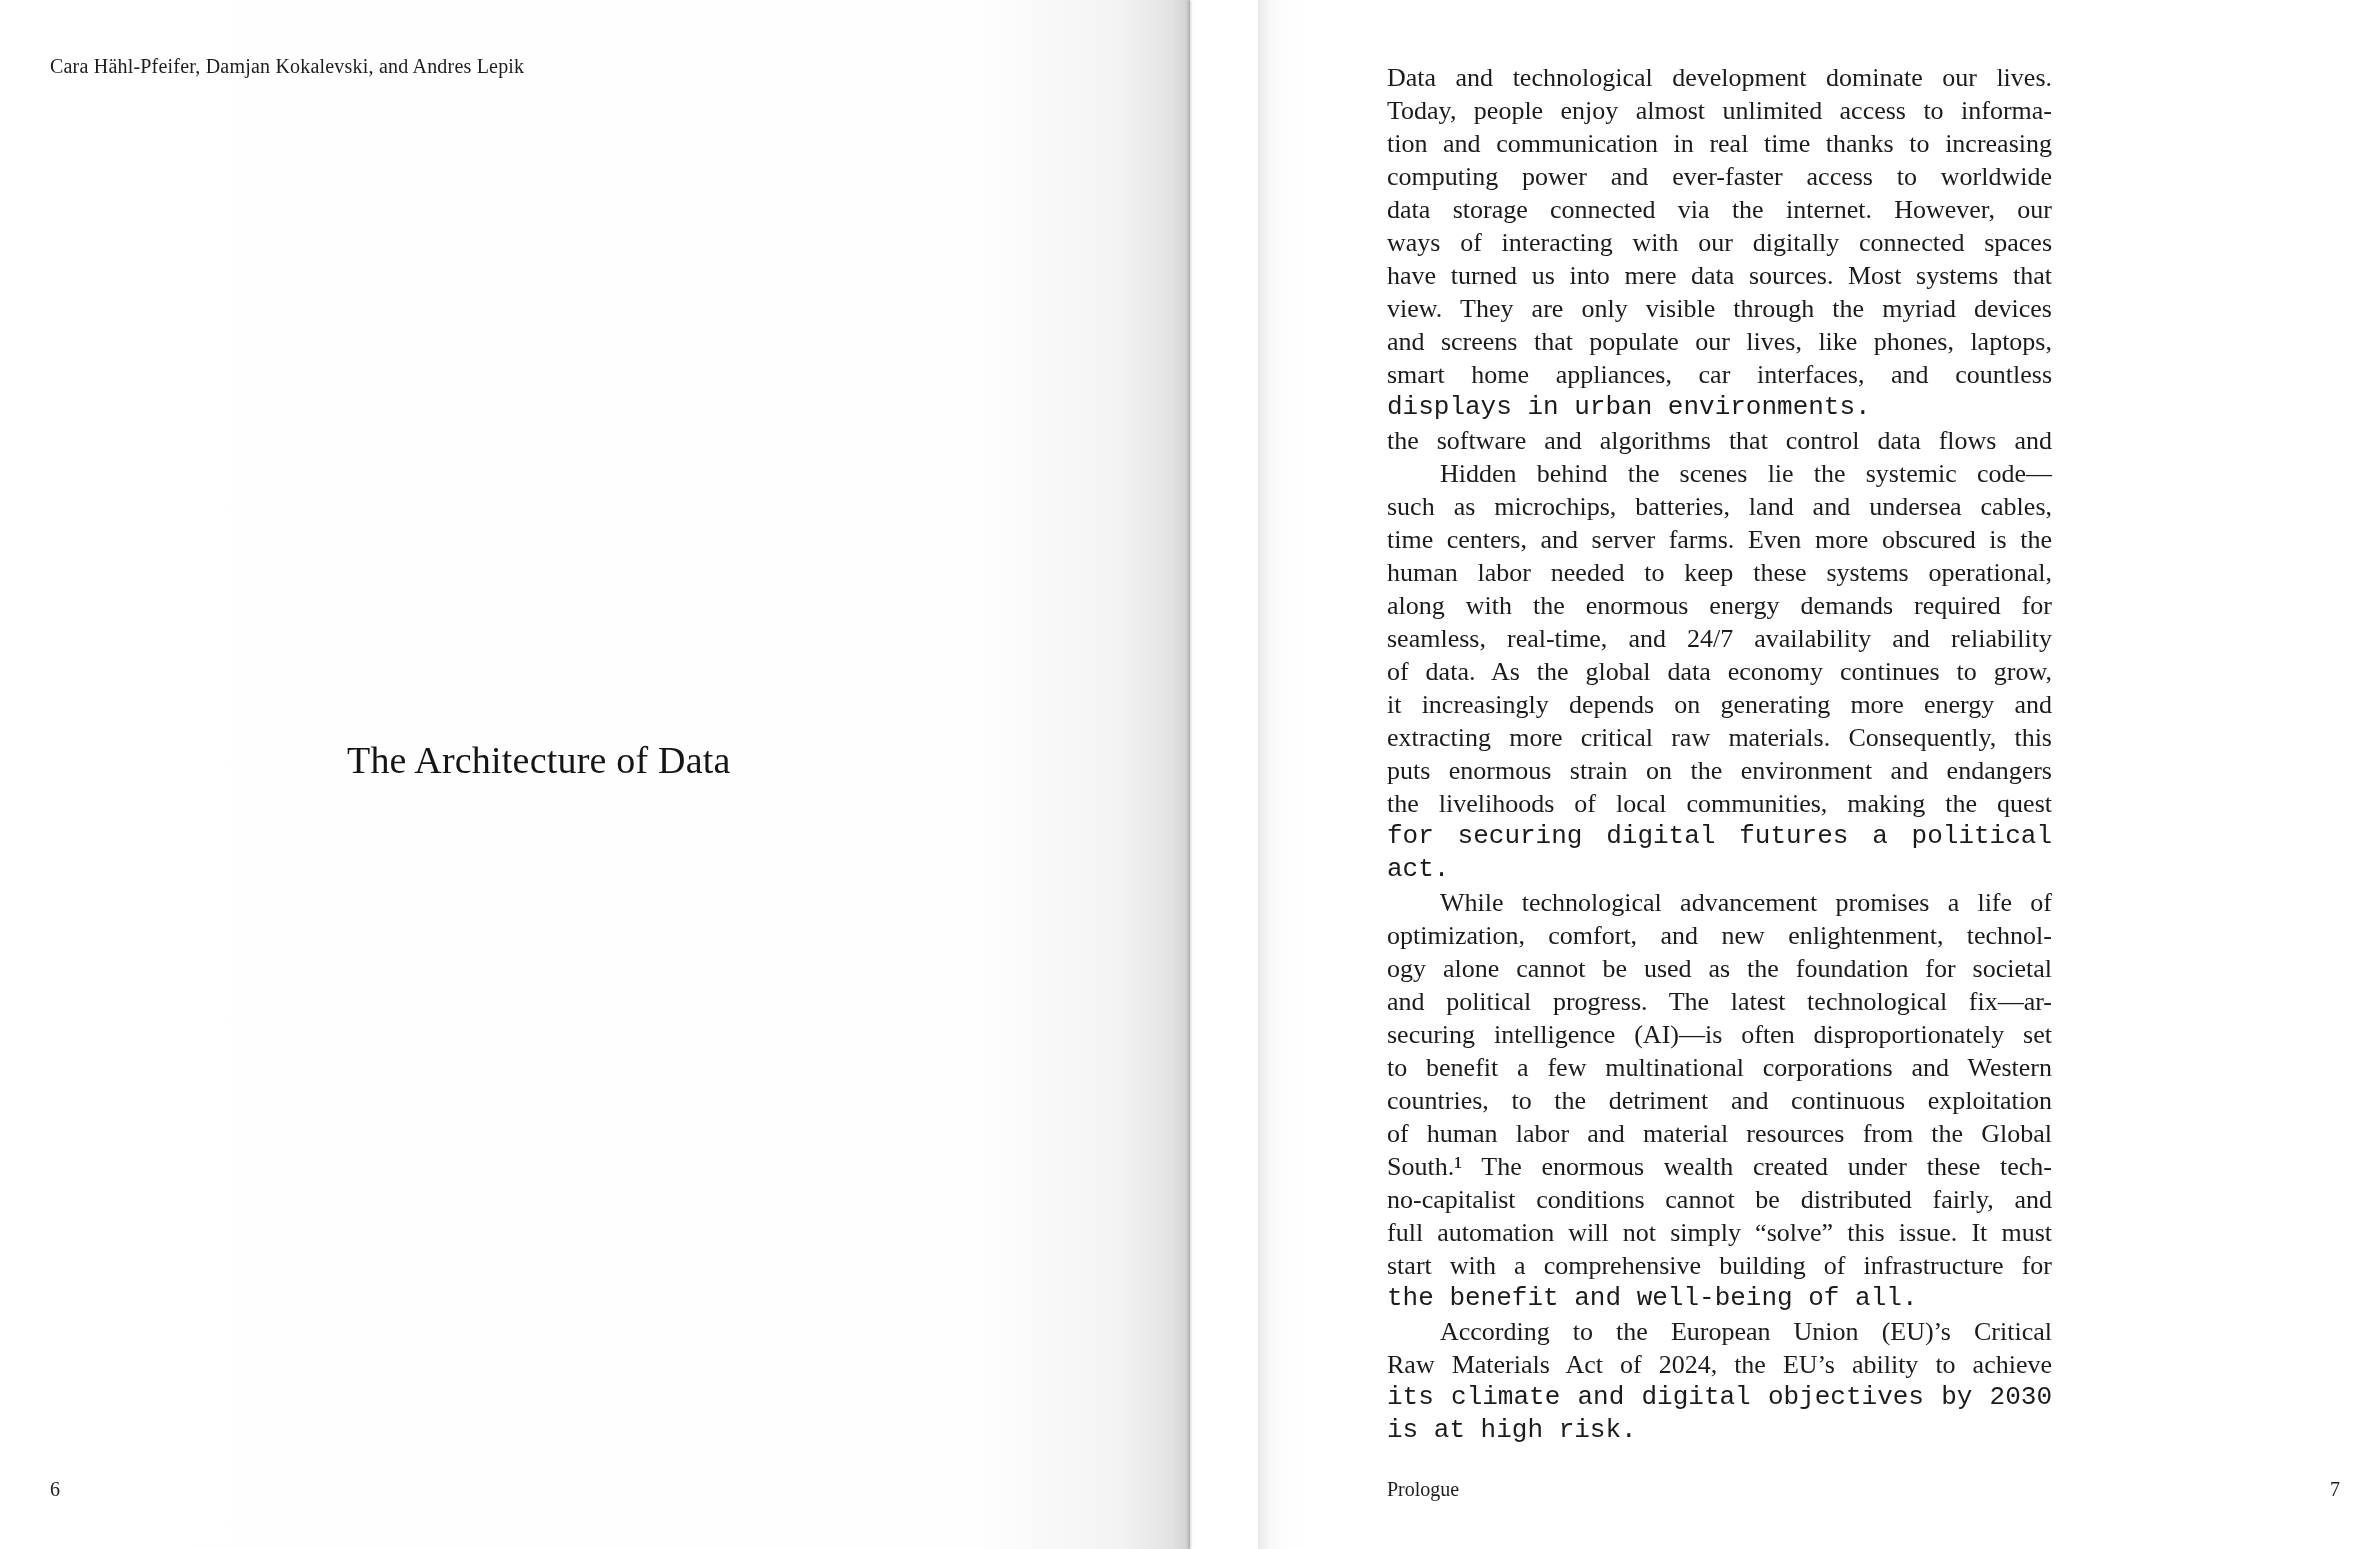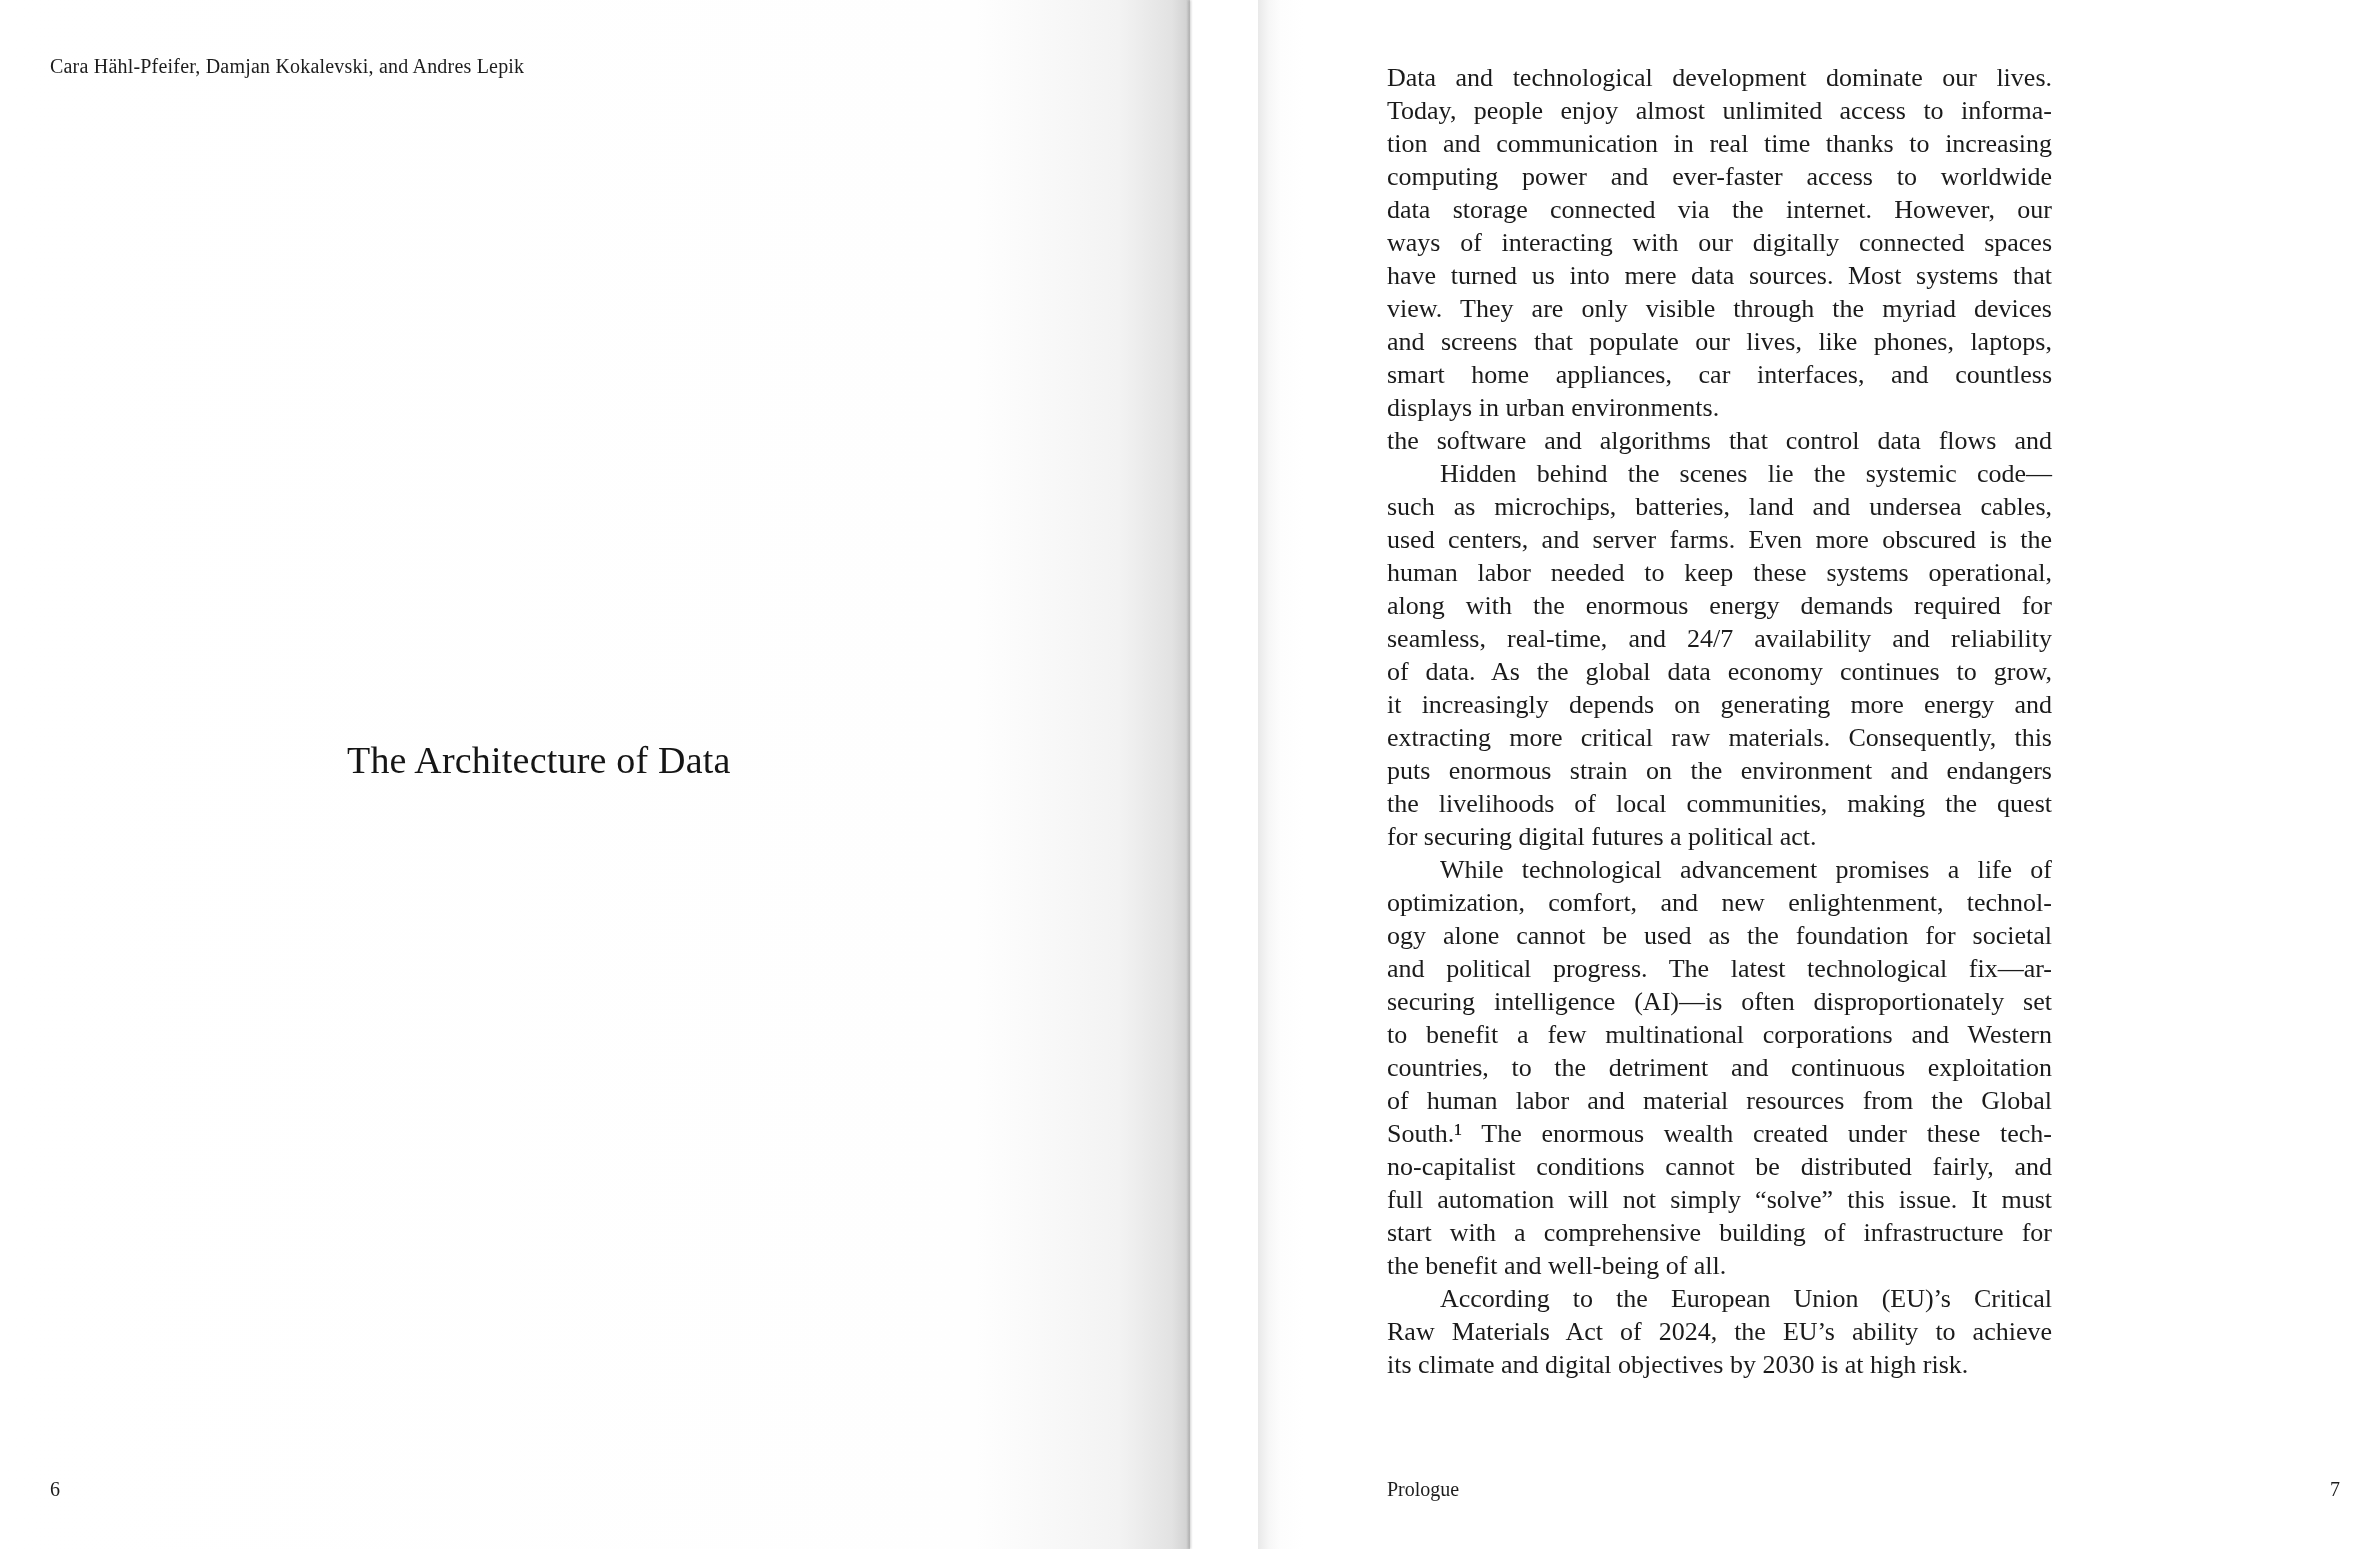--- a/index.html
+++ b/index.html
@@ -79,20 +79,21 @@
     font-size: 26px;
     line-height: 33px;
     color: #1b1b1b;
   }
   .body-text .line {
     text-align: justify;
     text-align-last: justify;
   }
   .body-text .line.para-end {
     text-align-last: left;
+    font-family: Liberation Mono, monospace;
   }
   .body-text .line.indent {
     text-indent: 53px;
   }
 </style>
 </head>
 <body>
 
 <div class="page page-left">
   <div class="authors">Cara Hähl-Pfeifer, Damjan Kokalevski, and Andres Lepik</div>
@@ -109,21 +110,21 @@
       <div class="line">data storage connected via the internet. However, our</div>
       <div class="line">ways of interacting with our digitally connected spaces</div>
       <div class="line">have turned us into mere data sources. Most systems that</div>
       <div class="line">view. They are only visible through the myriad devices</div>
       <div class="line">and screens that populate our lives, like phones, laptops,</div>
       <div class="line">smart home appliances, car interfaces, and countless</div>
       <div class="line para-end">displays in urban environments.</div>
       <div class="line">the software and algorithms that control data flows and</div>
       <div class="line indent">Hidden behind the scenes lie the systemic code—</div>
       <div class="line">such as microchips, batteries, land and undersea cables,</div>
-      <div class="line">used centers, and server farms. Even more obscured is the</div>
+      <div class="line">time centers, and server farms. Even more obscured is the</div>
       <div class="line">human labor needed to keep these systems operational,</div>
       <div class="line">along with the enormous energy demands required for</div>
       <div class="line">seamless, real-time, and 24/7 availability and reliability</div>
       <div class="line">of data. As the global data economy continues to grow,</div>
       <div class="line">it increasingly depends on generating more energy and</div>
       <div class="line">extracting more critical raw materials. Consequently, this</div>
       <div class="line">puts enormous strain on the environment and endangers</div>
       <div class="line">the livelihoods of local communities, making the quest</div>
       <div class="line para-end">for securing digital futures a political act.</div>
       <div class="line indent">While technological advancement promises a life of</div>

